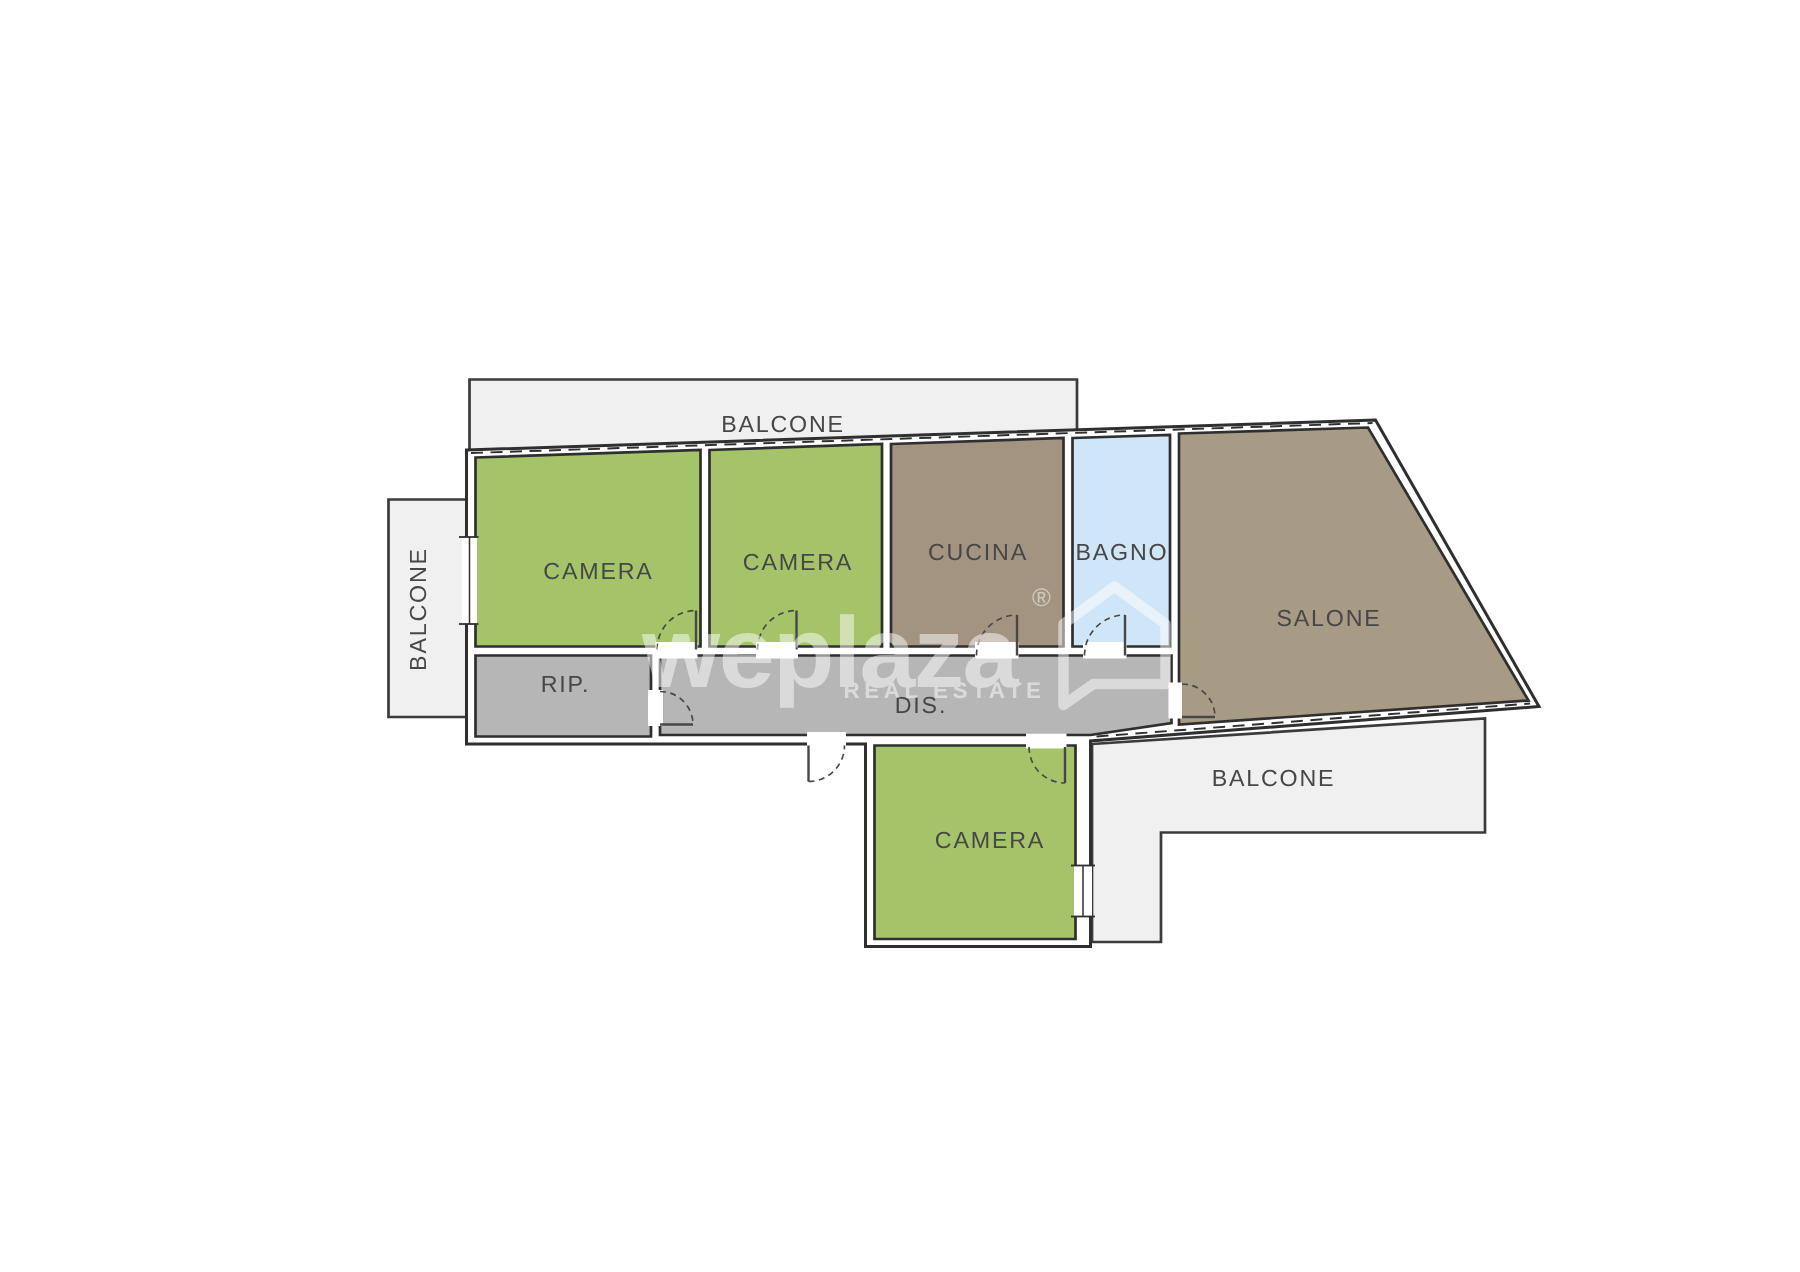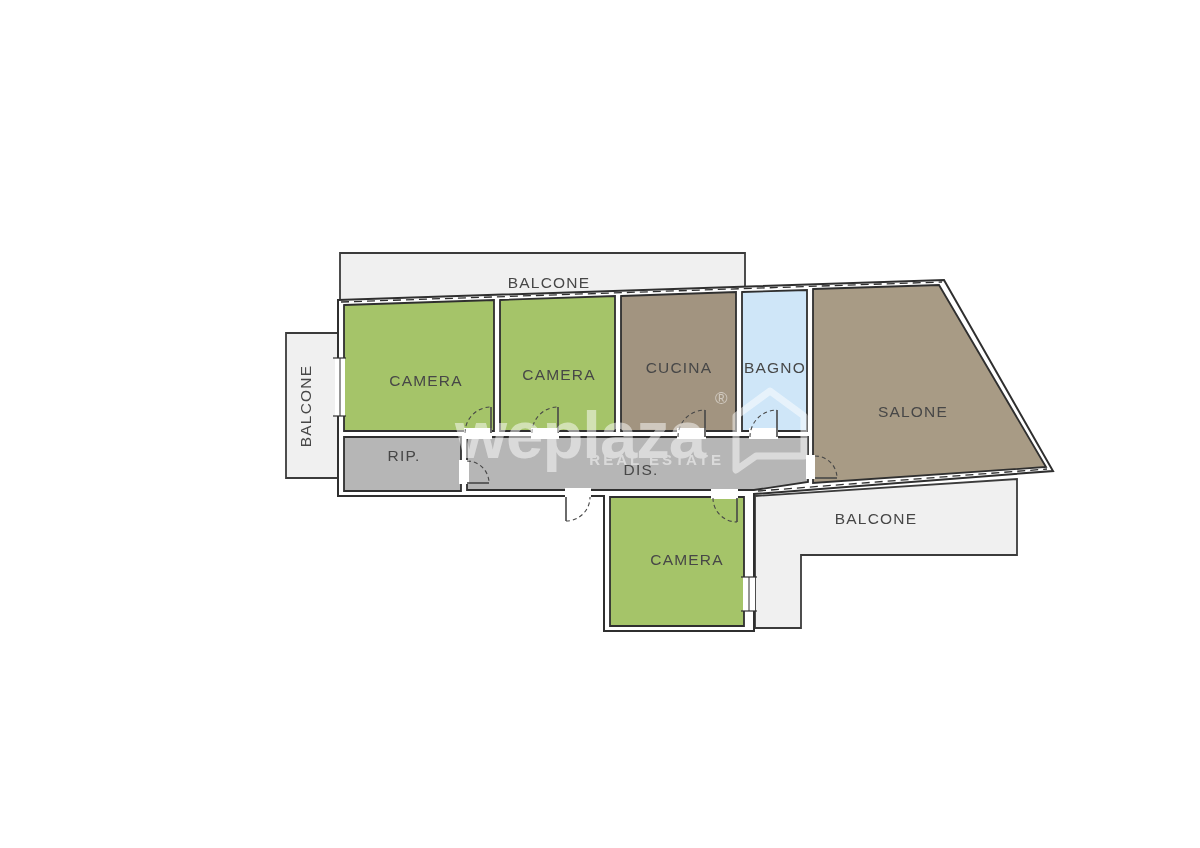--- a/index.html
+++ b/index.html
@@ -2,21 +2,21 @@
 <html><head>
 <meta charset="utf-8">
 <style>
   html,body{margin:0;padding:0;}
   body{
     width:1200px;height:848px;
     background:#ffffff;
     font-family:"Liberation Sans", sans-serif;
     position:relative;overflow:hidden;
   }
-  .plan-wrap{position:absolute;inset:0;margin-left:27px;}
+  .plan-wrap{position:absolute;inset:0;}
   svg{display:block;}
   .room-label{
     font-family:"Liberation Sans", sans-serif;
     font-size:15.5px;
     letter-spacing:1.2px;
     fill:#474747;
     text-anchor:middle;
   }
   .wm-brand{
     font-family:"Liberation Sans", sans-serif;

